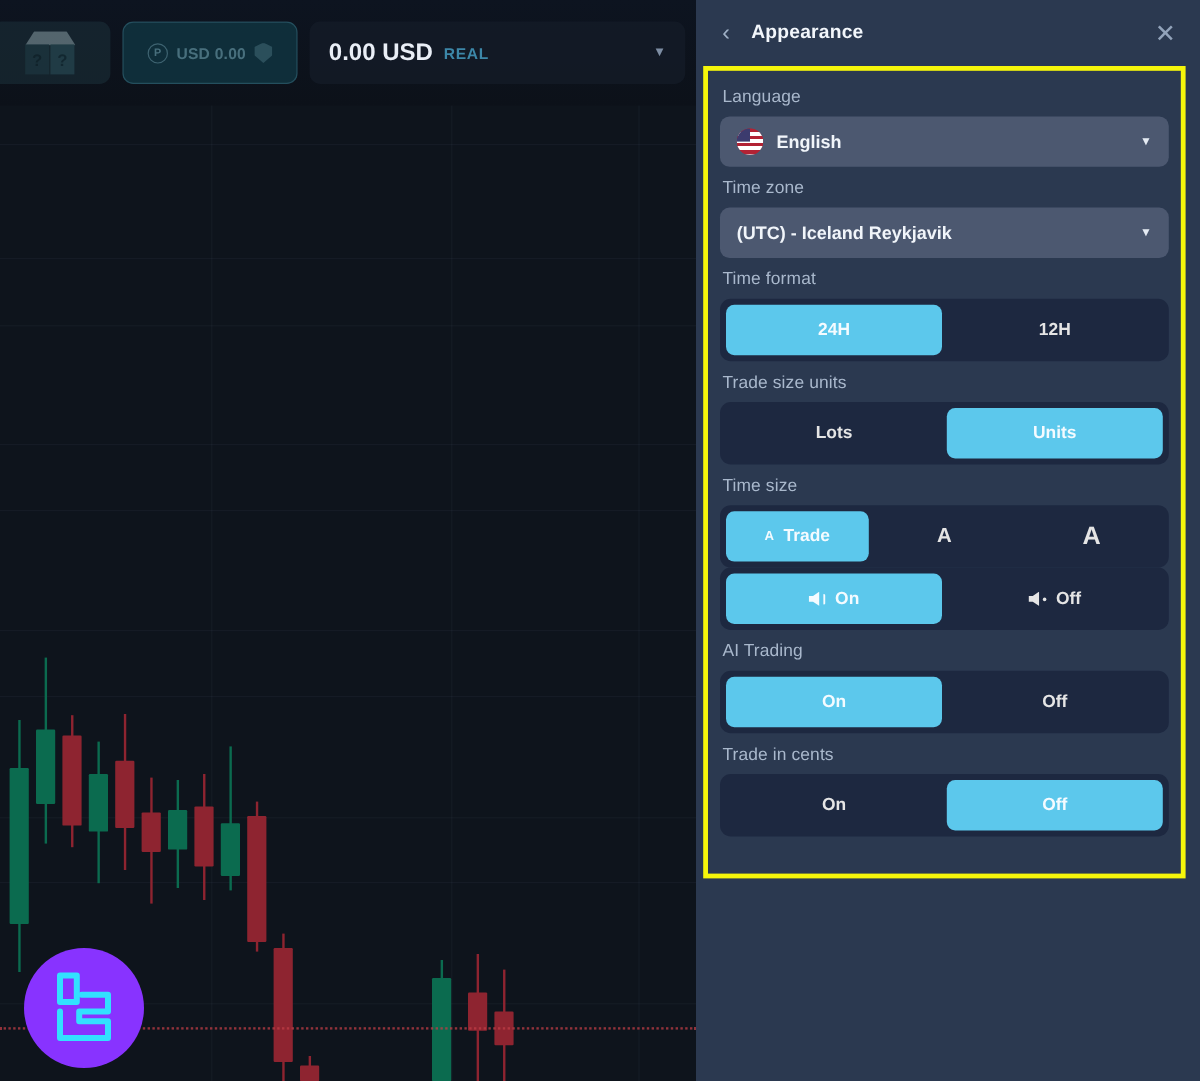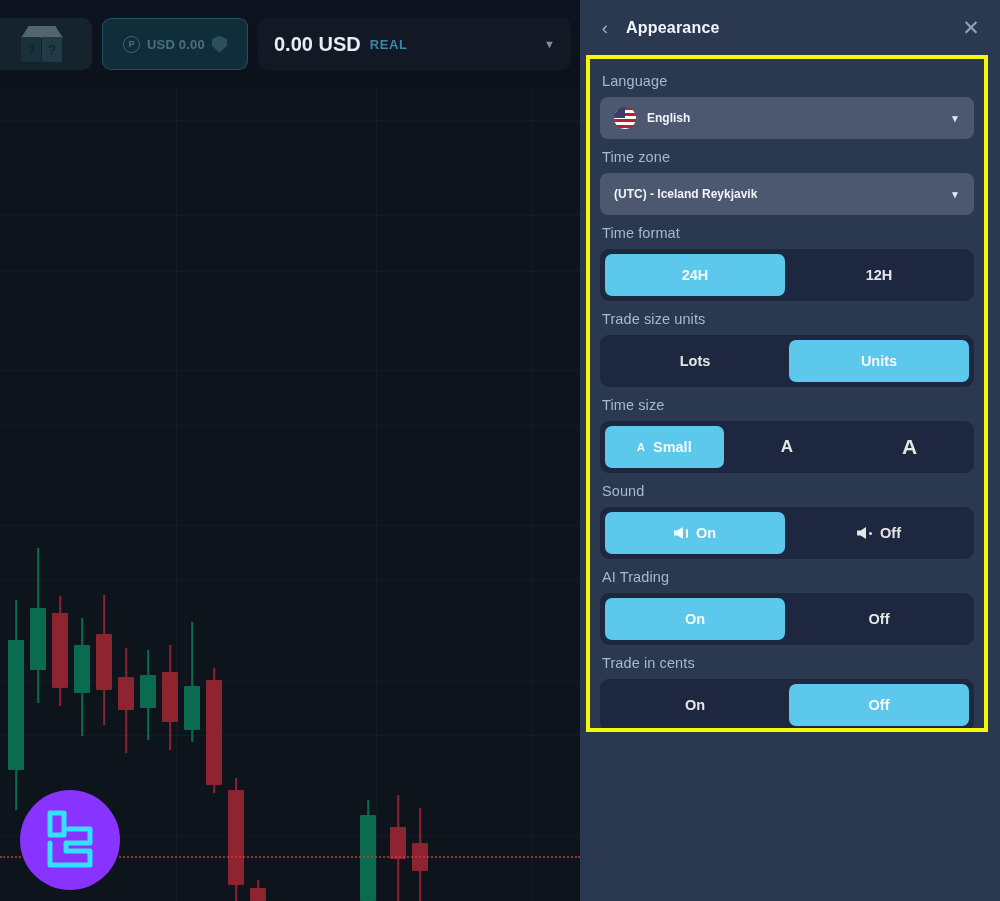--- a/index.html
+++ b/index.html
@@ -147,21 +147,21 @@
     background: #b22234;
   }
   .flag .stripes {
     position: absolute; inset: 0;
     background: repeating-linear-gradient(180deg,#b22234 0 3px,#ffffff 3px 6px);
   }
   .flag .canton {
     position: absolute; left: 0; top: 0; width: 11px; height: 11px;
     background: #3c3b6e;
   }
-  .dd-text { color: #f1f5fa; font-size: 12px; font-weight: bold; }
+  .dd-text { color: #f1f5fa; font-size: 15px; font-weight: bold; }
   .dd-caret { margin-left: auto; color: #e5ebf3; font-size: 10px; }
 
   .segmented {
     background: #1d2840; border-radius: 9px; padding: 5px;
     display: flex; gap: 4px; height: 52px; align-items: stretch;
   }
   .seg {
     flex: 1; border-radius: 7px;
     display: flex; align-items: center; justify-content: center; gap: 8px;
     color: #e5e5e5; font-size: 14.5px; font-weight: bold;
@@ -339,32 +339,31 @@
             <div class="segmented">
               <div class="seg">Lots</div>
               <div class="seg active">Units</div>
             </div>
           </div>
           <div class="section">
             <div class="field-label">Time size</div>
             <div class="segmented">
               <div class="seg active">
                 <span class="font-a-sm">A</span>
-                <span>Small</span>
+                <span>Trade</span>
               </div>
               <div class="seg">
                 <span class="font-a-md">A</span>
               </div>
               <div class="seg">
                 <span class="font-a-lg">A</span>
               </div>
             </div>
           </div>
           <div class="section">
-            <div class="field-label">Sound</div>
             <div class="segmented">
               <div class="seg active">
                 <span class="sp-icon">
                   <span class="sp-body"></span>
                   <span class="sp-wave"></span>
                 </span>
                 <span>On</span>
               </div>
               <div class="seg">
                 <span class="sp-icon">

